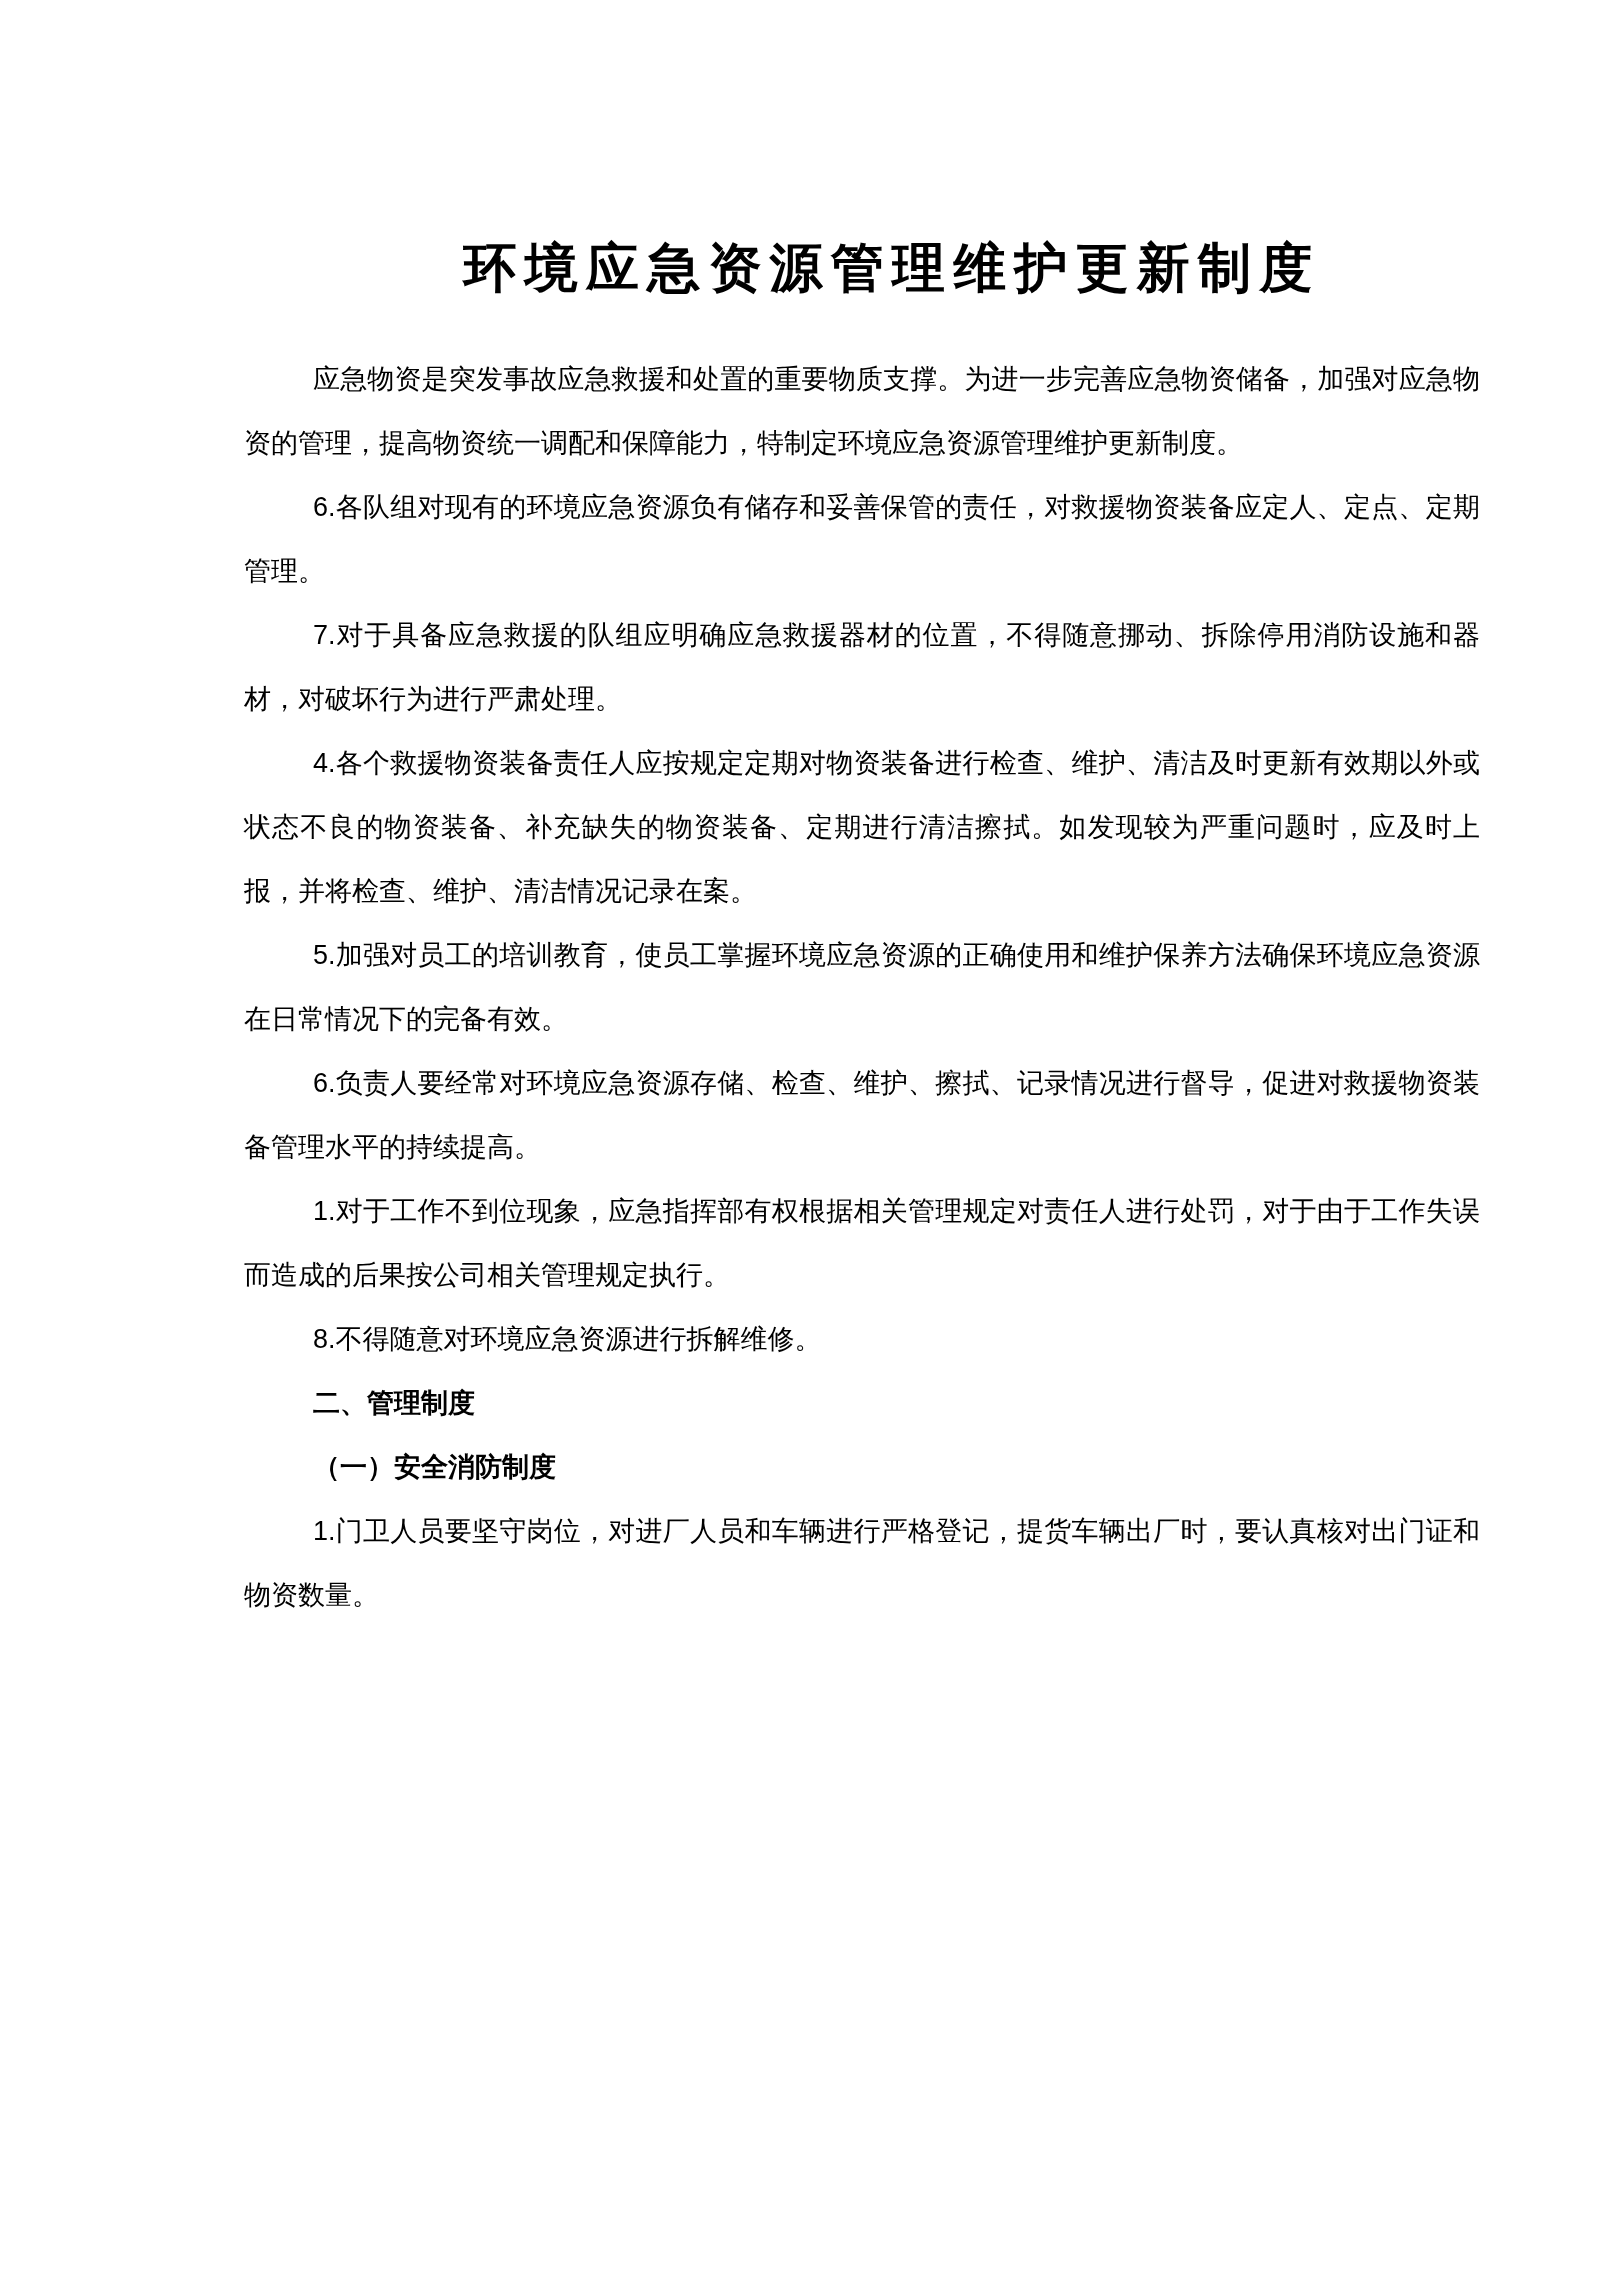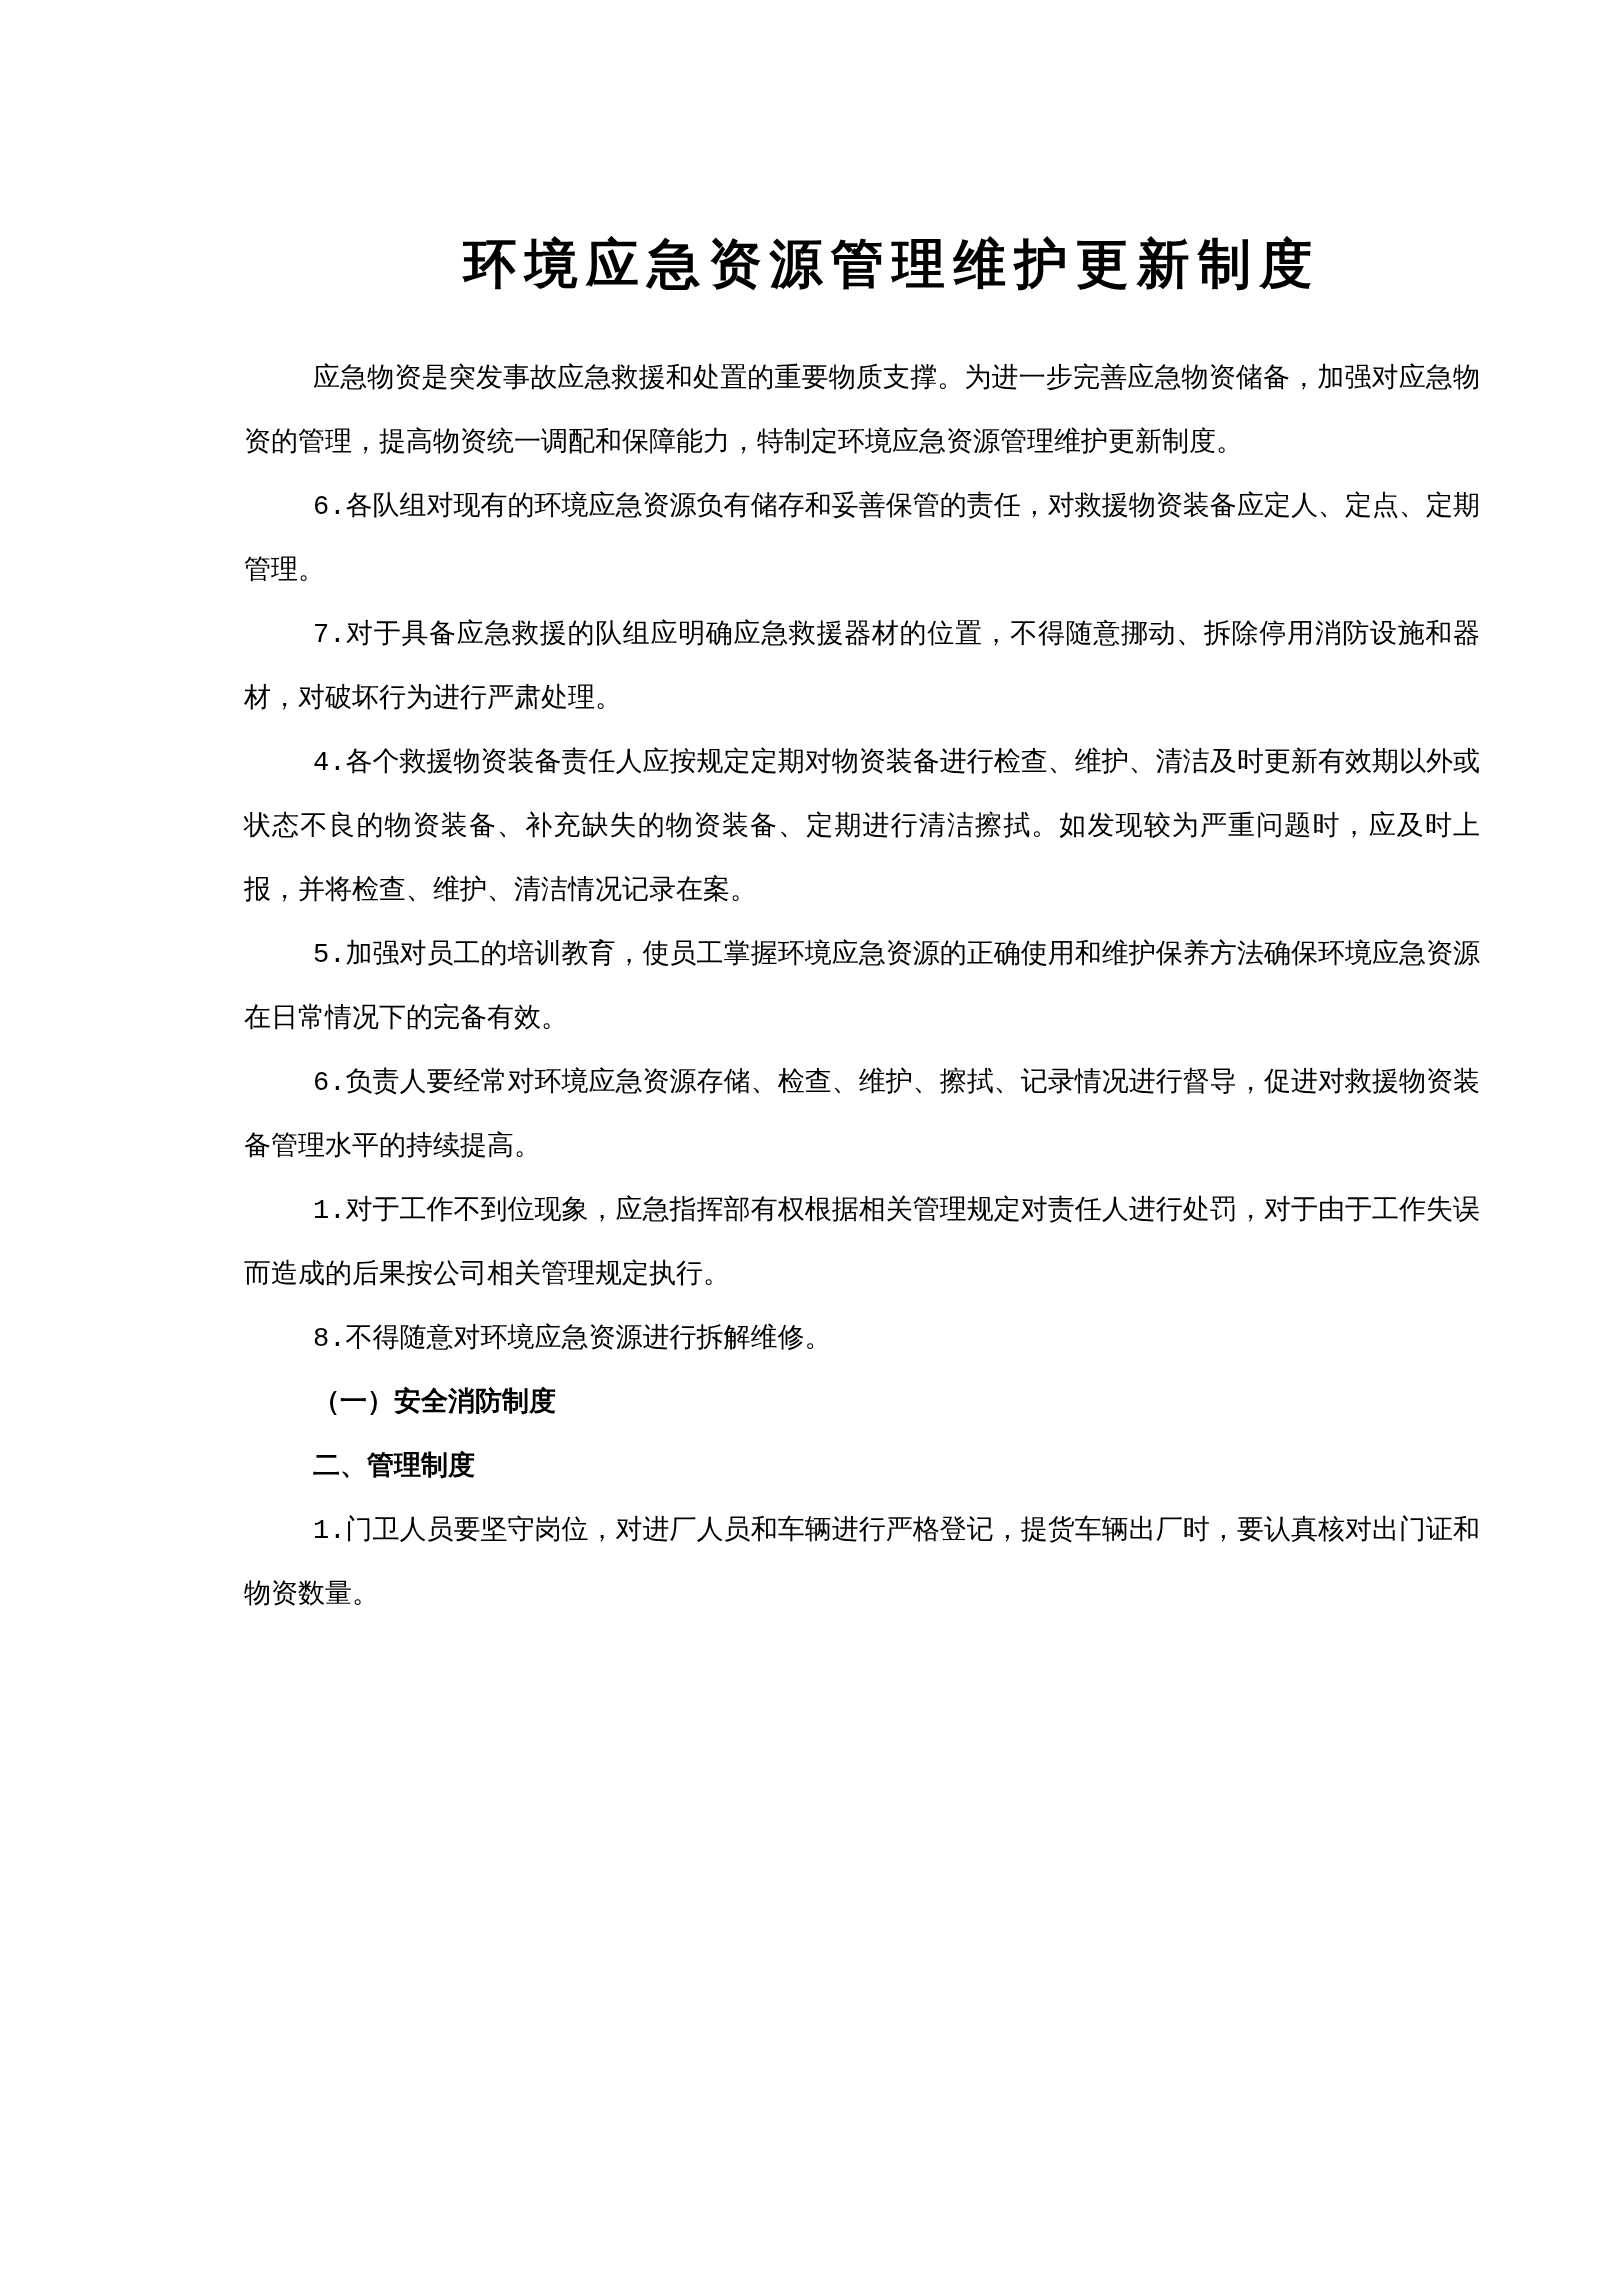--- a/index.html
+++ b/index.html
@@ -6,21 +6,21 @@
     margin: 0;
     padding: 0;
     background: #ffffff;
   }
   .page {
     position: relative;
     width: 1623px;
     height: 2296px;
     background: #ffffff;
     color: #000000;
-    font-family: Liberation Mono, monospace;
+    font-family: Liberation Sans, sans-serif;
     overflow: hidden;
   }
   .doc-title {
     position: absolute;
     top: 191px;
     left: 244px;
     width: 1236px;
     box-sizing: border-box;
     padding-left: 60px;
     text-align: center;
@@ -59,19 +59,19 @@
 
   <div class="doc-body">
     <p class="para">应急物资是突发事故应急救援和处置的重要物质支撑。为进一步完善应急物资储备，加强对应急物资的管理，提高物资统一调配和保障能力，特制定环境应急资源管理维护更新制度。</p>
     <p class="para">6.各队组对现有的环境应急资源负有储存和妥善保管的责任，对救援物资装备应定人、定点、定期管理。</p>
     <p class="para">7.对于具备应急救援的队组应明确应急救援器材的位置，不得随意挪动、拆除停用消防设施和器材，对破坏行为进行严肃处理。</p>
     <p class="para">4.各个救援物资装备责任人应按规定定期对物资装备进行检查、维护、清洁及时更新有效期以外或状态不良的物资装备、补充缺失的物资装备、定期进行清洁擦拭。如发现较为严重问题时，应及时上报，并将检查、维护、清洁情况记录在案。</p>
     <p class="para">5.加强对员工的培训教育，使员工掌握环境应急资源的正确使用和维护保养方法确保环境应急资源在日常情况下的完备有效。</p>
     <p class="para">6.负责人要经常对环境应急资源存储、检查、维护、擦拭、记录情况进行督导，促进对救援物资装备管理水平的持续提高。</p>
     <p class="para">1.对于工作不到位现象，应急指挥部有权根据相关管理规定对责任人进行处罚，对于由于工作失误而造成的后果按公司相关管理规定执行。</p>
     <p class="para">8.不得随意对环境应急资源进行拆解维修。</p>
+    <p class="heading">二、管理制度</p>
     <p class="heading">（一）安全消防制度</p>
-    <p class="heading">二、管理制度</p>
     <p class="para">1.门卫人员要坚守岗位，对进厂人员和车辆进行严格登记，提货车辆出厂时，要认真核对出门证和物资数量。</p>
   </div>
 
 </div>
 
 
 </body></html>

